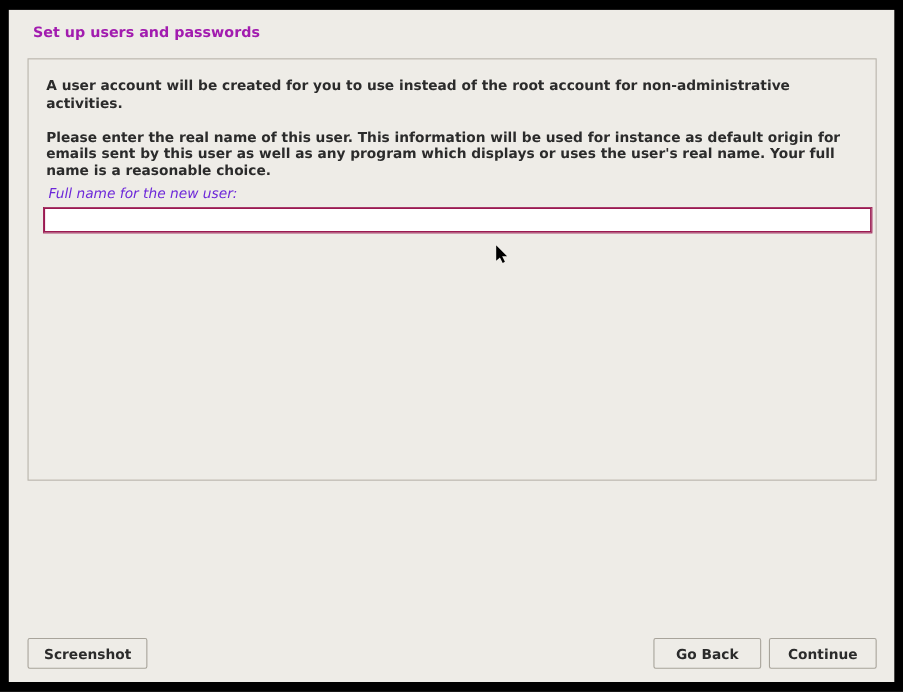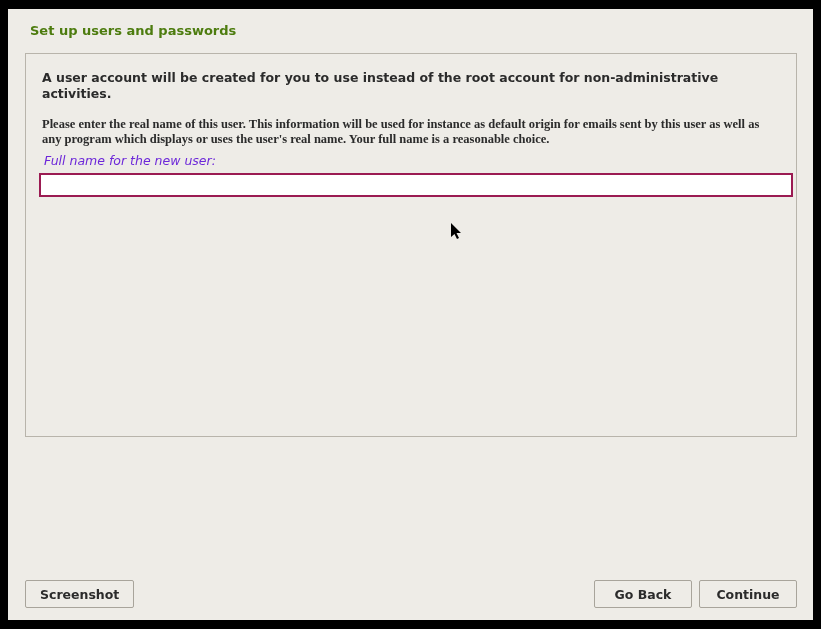--- a/index.html
+++ b/index.html
@@ -20,21 +20,21 @@
       left: 8px;
       top: 9px;
       width: 805px;
       height: 611px;
       background: #eeece7;
     }
     .page-title {
       padding: 14px 22px 8px 22px;
       font-size: 13px;
       font-weight: bold;
-      color: #4d7c0f;
+      color: #a21caf;
     }
     .main-panel {
       position: absolute;
       left: 17px;
       top: 44px;
       width: 772px;
       height: 384px;
       background: #eeece7;
       border: 1px solid #b8b4ab;
       padding: 16px 10px;
@@ -47,21 +47,20 @@
       margin-bottom: 14px;
       padding: 0 6px;
     }
     .intro-text-2 {
       font-size: 12.5px;
       font-weight: bold;
       color: #2b2b2b;
       line-height: 1.2;
       margin-bottom: 6px;
       padding: 0 6px;
-      font-family: Liberation Serif, serif;
     }
     .field-label {
       font-size: 12.5px;
       font-style: italic;
       color: #6d28d9;
       padding: 0 8px;
       margin-bottom: 6px;
     }
     .name-input {
       width: 752px;

